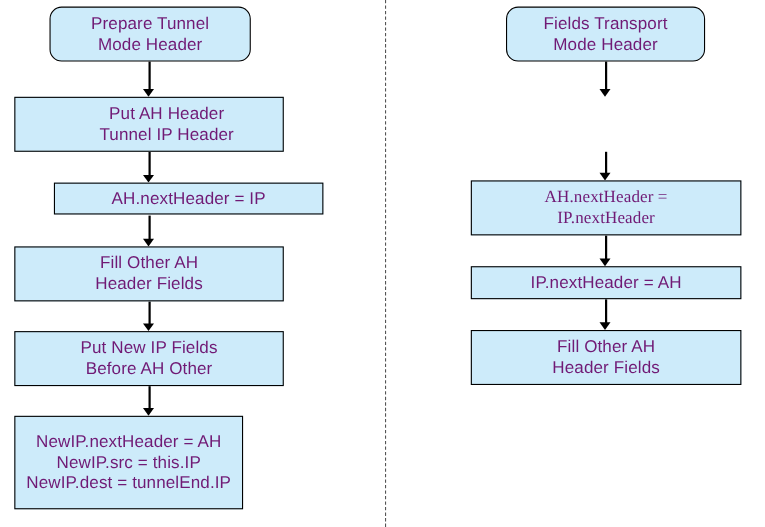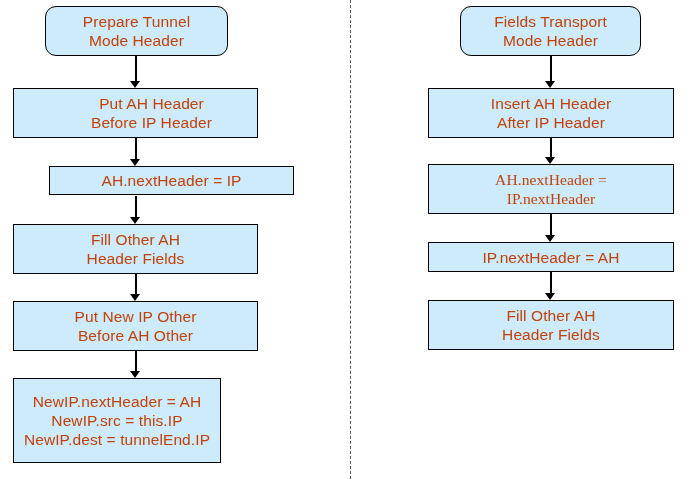--- a/index.html
+++ b/index.html
@@ -23,21 +23,21 @@
     left: 350px;
     width: 0;
     height: 479px;
     border-left: 1px dashed #555555;
   }
   .node {
     position: absolute;
     box-sizing: border-box;
     background: #cdebfa;
     border: 1.6px solid #000000;
-    color: #c2410c;
+    color: #701a75;
     display: flex;
     flex-direction: column;
     align-items: center;
     justify-content: center;
     text-align: center;
     font-size: 15.5px;
     line-height: 19px;
     letter-spacing: 0.1px;
   }
   .node.rounded {
@@ -96,31 +96,31 @@
     <div class="connector" style="left: 129px; top: 351px; height: 27px;">
       <div class="stem"></div>
       <div class="head"></div>
     </div>
     <div class="node rounded" style="left: 45px; top: 6px; width: 183px; height: 50px;">
       <span class="line">Prepare Tunnel</span>
       <span class="line">Mode Header</span>
     </div>
     <div class="node" style="left: 13px; top: 88px; width: 245px; height: 50px; padding-left: 32px;">
       <span class="line">Put AH Header</span>
-      <span class="line">Before IP Header</span>
+      <span class="line">Tunnel IP Header</span>
     </div>
     <div class="node" style="left: 13px; top: 166px; width: 245px; height: 29px; margin-left: 36px;">
       <span class="line">AH.nextHeader = IP</span>
     </div>
     <div class="node" style="left: 13px; top: 224px; width: 245px; height: 50px;">
       <span class="line">Fill Other AH</span>
       <span class="line">Header Fields</span>
     </div>
     <div class="node" style="left: 13px; top: 301px; width: 245px; height: 50px;">
-      <span class="line">Put New IP Other</span>
+      <span class="line">Put New IP Fields</span>
       <span class="line">Before AH Other</span>
     </div>
     <div class="node" style="left: 13px; top: 378px; width: 208px; height: 85px;">
       <span class="line">NewIP.nextHeader = AH</span>
       <span class="line">NewIP.src = this.IP</span>
       <span class="line">NewIP.dest = tunnelEnd.IP</span>
     </div>
     <div class="connector" style="left: 544px; top: 56px; height: 32px;">
       <div class="stem"></div>
       <div class="head"></div>
@@ -134,24 +134,20 @@
       <div class="head"></div>
     </div>
     <div class="connector" style="left: 544px; top: 272px; height: 28px;">
       <div class="stem"></div>
       <div class="head"></div>
     </div>
     <div class="node rounded" style="left: 460px; top: 6px; width: 181px; height: 50px;">
       <span class="line">Fields Transport</span>
       <span class="line">Mode Header</span>
     </div>
-    <div class="node" style="left: 428px; top: 88px; width: 246px; height: 50px;">
-      <span class="line">Insert AH Header</span>
-      <span class="line">After IP Header</span>
-    </div>
     <div class="node" style="left: 428px; top: 164px; width: 246px; height: 50px; font-family: Liberation Serif, serif;">
       <span class="line">AH.nextHeader =</span>
       <span class="line">IP.nextHeader</span>
     </div>
     <div class="node" style="left: 428px; top: 242px; width: 246px; height: 30px;">
       <span class="line">IP.nextHeader = AH</span>
     </div>
     <div class="node" style="left: 428px; top: 300px; width: 246px; height: 50px;">
       <span class="line">Fill Other AH</span>
       <span class="line">Header Fields</span>

